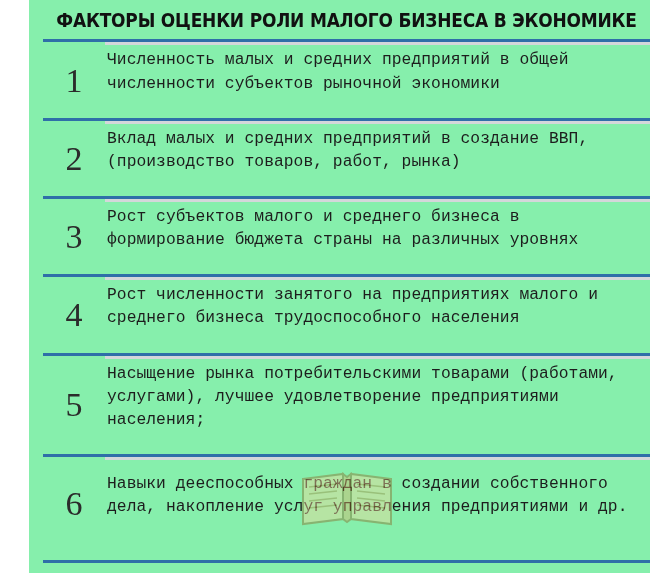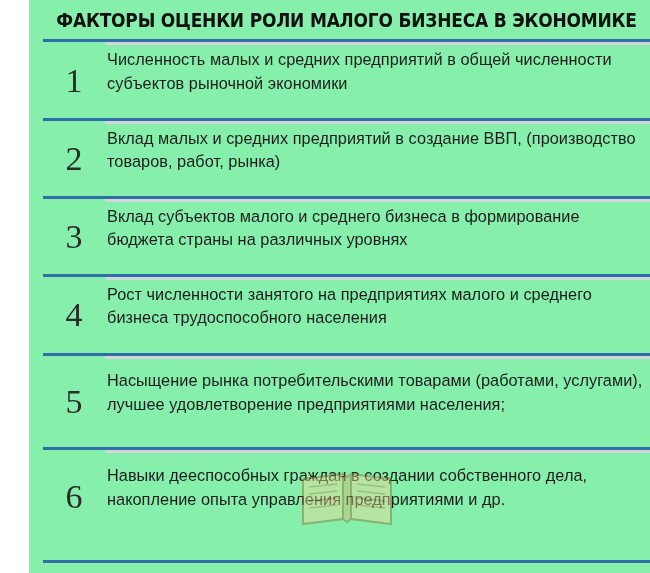--- a/index.html
+++ b/index.html
@@ -82,21 +82,21 @@
     font-weight: 400;
     color: #2b2b2b;
     padding-top: 4px;
     box-sizing: border-box;
   }
 
   .text {
     flex: 1 1 auto;
     display: flex;
     align-items: center;
-    font-family: Liberation Sans, sans-serif;
+    font-family: Liberation Mono, monospace;
     font-size: 16.3px;
     line-height: 1.42;
     color: #1d1d1d;
     padding: 9px 6px 23px 2px;
     box-sizing: border-box;
     letter-spacing: 0.05px;
   }
 
   .row.r1 { min-height: 76px; }
   .row.r2 { min-height: 76px; }
@@ -145,42 +145,42 @@
       <div class="sep"></div>
       <div class="sep-shadow"></div>
       <div class="num">2</div>
       <div class="text">Вклад малых и средних предприятий в создание ВВП, (производство товаров, работ, рынка)</div>
     </div>
 
     <div class="row r3">
       <div class="sep"></div>
       <div class="sep-shadow"></div>
       <div class="num">3</div>
-      <div class="text">Вклад субъектов малого и среднего бизнеса в формирование бюджета страны на различных уровнях</div>
+      <div class="text">Рост субъектов малого и среднего бизнеса в формирование бюджета страны на различных уровнях</div>
     </div>
 
     <div class="row r4">
       <div class="sep"></div>
       <div class="sep-shadow"></div>
       <div class="num">4</div>
       <div class="text">Рост численности занятого на  предприятиях малого и среднего бизнеса трудоспособного населения</div>
     </div>
 
     <div class="row r5">
       <div class="sep"></div>
       <div class="sep-shadow"></div>
       <div class="num">5</div>
       <div class="text">Насыщение рынка потребительскими товарами (работами, услугами), лучшее удовлетворение предприятиями населения;</div>
     </div>
 
     <div class="row r6">
       <div class="sep"></div>
       <div class="sep-shadow"></div>
       <div class="num">6</div>
-      <div class="text">Навыки дееспособных граждан в создании собственного дела, накопление опыта управления предприятиями и др.</div>
+      <div class="text">Навыки дееспособных граждан в создании собственного дела, накопление услуг управления предприятиями и др.</div>
     </div>
 
   </div>
 
   <div class="bottom-line"></div>
 
   <div class="watermark">
     <svg width="96" height="62" viewBox="0 0 96 62" xmlns="http://www.w3.org/2000/svg">
       <g>
         <path d="M4 12 L44 7 L44 52 L4 57 Z" fill="#f2d79a" stroke="#8a6d2a" stroke-width="2"></path>

